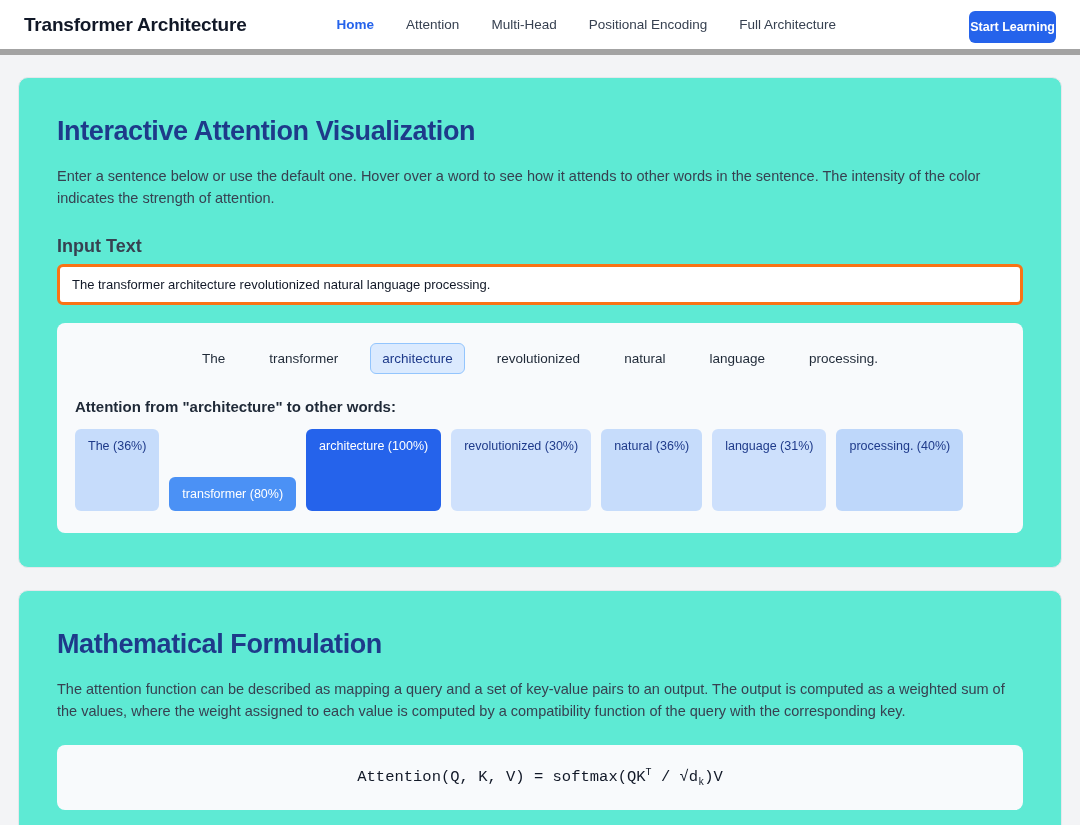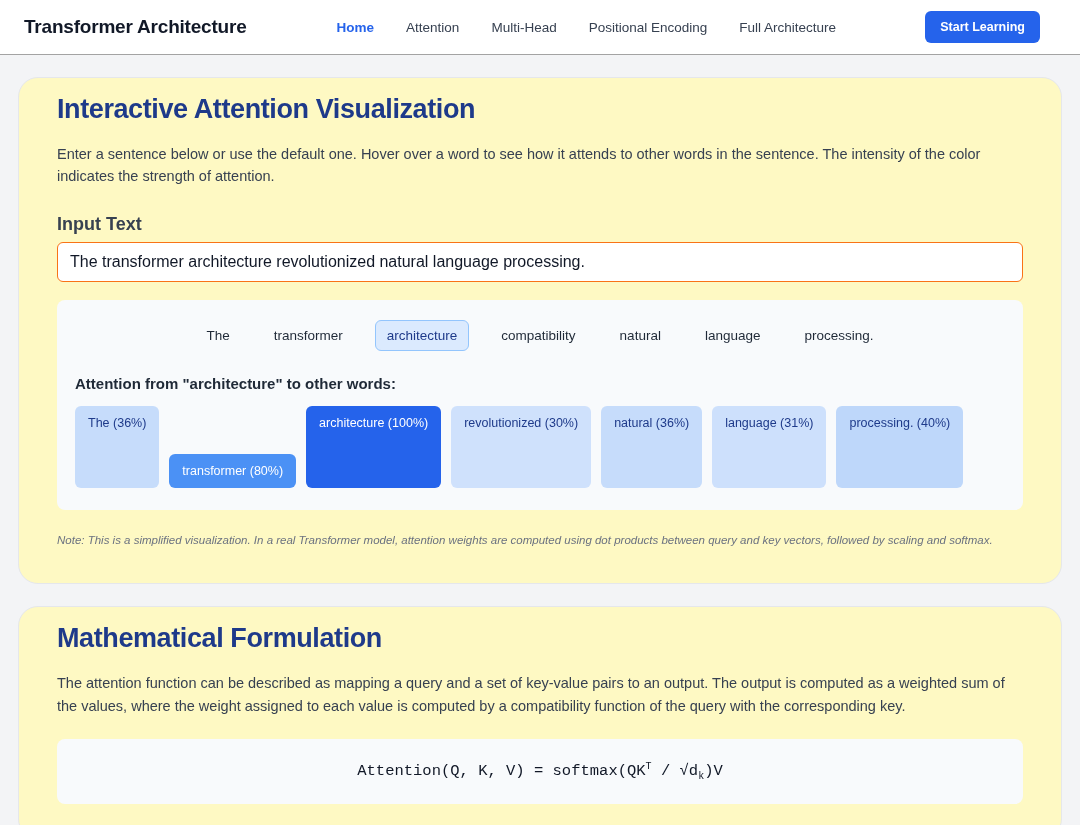--- a/index.html
+++ b/index.html
@@ -11,21 +11,21 @@
     font-family: "Liberation Sans", sans-serif;
     color: #1f2937;
   }
   
   .navbar {
     background: #ffffff;
     height: 55px;
     display: flex;
     align-items: center;
     padding: 0 24px;
-    border-bottom: 1px solid #a3a3a3;
+    border-bottom: 6px solid #a3a3a3;
     position: relative;
   }
   .brand {
     font-size: 19px;
     font-weight: bold;
     color: #111827;
     letter-spacing: -0.2px;
   }
   .nav-links {
     display: flex;
@@ -39,42 +39,42 @@
     text-decoration: none;
     cursor: pointer;
     white-space: nowrap;
   }
   .nav-link.active {
     color: #2563eb;
     font-weight: bold;
   }
   .cta-button {
     position: absolute;
-    right: 40px;
+    right: 24px;
     top: 11px;
     background: #2563eb;
     color: #ffffff;
     border: none;
     border-radius: 6px;
     font-size: 12.5px;
     font-weight: bold;
-    padding: 9px 15px;
+    padding: 9px 1px;
     cursor: pointer;
     font-family: "Liberation Sans", sans-serif;
     text-align: right;
   }
   
   .page {
     padding: 22px 18px 0 18px;
   }
   .card {
-    background: #fef9c3;
+    background: #5eead4;
     border: 1px solid #e5e7eb;
-    border-radius: 20px;
-    padding: 16px 38px 34px 38px;
+    border-radius: 10px;
+    padding: 38px 38px 34px 38px;
     margin-bottom: 22px;
   }
   .card h2 {
     margin: 0 0 18px 0;
     font-size: 27px;
     font-weight: bold;
     color: #1e3a8a;
     letter-spacing: -0.4px;
   }
   .card p.lead {
@@ -85,24 +85,24 @@
   }
   
   .field-label {
     margin: 26px 0 7px 0;
     font-size: 18px;
     font-weight: bold;
     color: #374151;
   }
   .text-input {
     width: 100%;
-    border: 1px solid #f97316;
+    border: 3px solid #f97316;
     border-radius: 6px;
     padding: 10px 12px;
-    font-size: 16px;
+    font-size: 13px;
     color: #111827;
     font-family: "Liberation Sans", sans-serif;
     background: #ffffff;
     outline: none;
   }
   
   .sentence-panel {
     margin-top: 18px;
     background: #f8fafc;
     border-radius: 8px;
@@ -192,40 +192,39 @@
     <p class="lead">Enter a sentence below or use the default one. Hover over a word to see how it attends to other words in the sentence. The intensity of the color indicates the strength of attention.</p>
 
     <div class="field-label">Input Text</div>
     <input class="text-input" type="text" value="The transformer architecture revolutionized natural language processing." placeholder="Enter a sentence..." style="">
 
     <div class="sentence-panel">
       <div class="words-row">
         <span class="word">The</span>
         <span class="word">transformer</span>
         <span class="word selected">architecture</span>
-        <span class="word">compatibility</span>
+        <span class="word">revolutionized</span>
         <span class="word">natural</span>
         <span class="word">language</span>
         <span class="word">processing.</span>
       </div>
 
       <div class="attn-title">Attention from "architecture" to other words:</div>
 
       <div class="chips-row">
         <span class="chip" style="background: rgb(198, 220, 251); color: rgb(30, 58, 138);">The (36%)</span>
         <span class="chip" style="background: rgb(75, 145, 245); color: rgb(255, 255, 255); margin-top: 48px;">transformer (80%)</span>
         <span class="chip" style="background: rgb(37, 99, 235); color: rgb(255, 255, 255);">architecture (100%)</span>
         <span class="chip" style="background: rgb(207, 225, 252); color: rgb(30, 58, 138);">revolutionized (30%)</span>
         <span class="chip" style="background: rgb(198, 220, 251); color: rgb(30, 58, 138);">natural (36%)</span>
         <span class="chip" style="background: rgb(205, 224, 252); color: rgb(30, 58, 138);">language (31%)</span>
         <span class="chip" style="background: rgb(190, 215, 250); color: rgb(30, 58, 138);">processing. (40%)</span>
       </div>
     </div>
 
-    <p class="note">Note: This is a simplified visualization. In a real Transformer model, attention weights are computed using dot products between query and key vectors, followed by scaling and softmax.</p>
   </section>
 
   <section class="card">
     <h2>Mathematical Formulation</h2>
     <p class="lead">The attention function can be described as mapping a query and a set of key-value pairs to an output. The output is computed as a weighted sum of the values, where the weight assigned to each value is computed by a compatibility function of the query with the corresponding key.</p>
     <div class="formula-box">
       <span>Attention(Q, K, V) = softmax(QK</span><sup>T</sup><span> / √d</span><sub>k</sub><span>)V</span>
     </div>
   </section>
 

